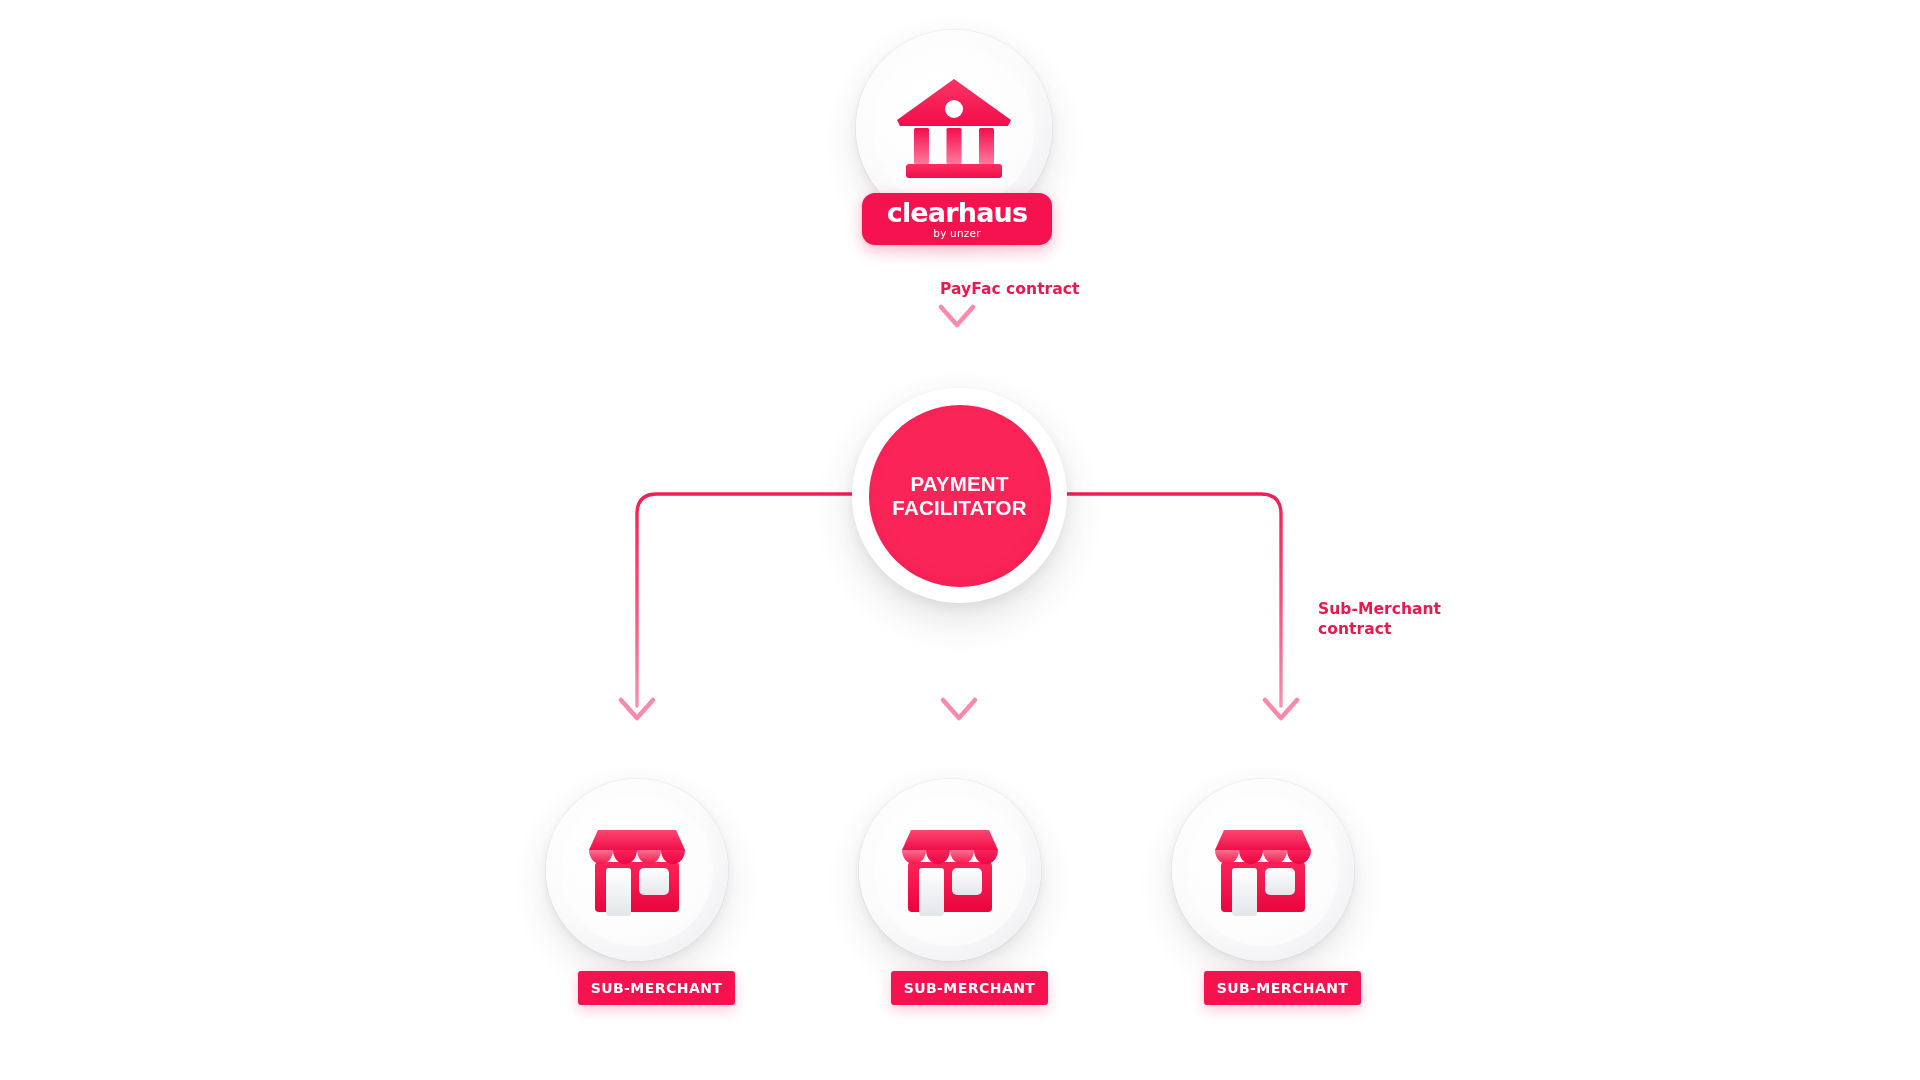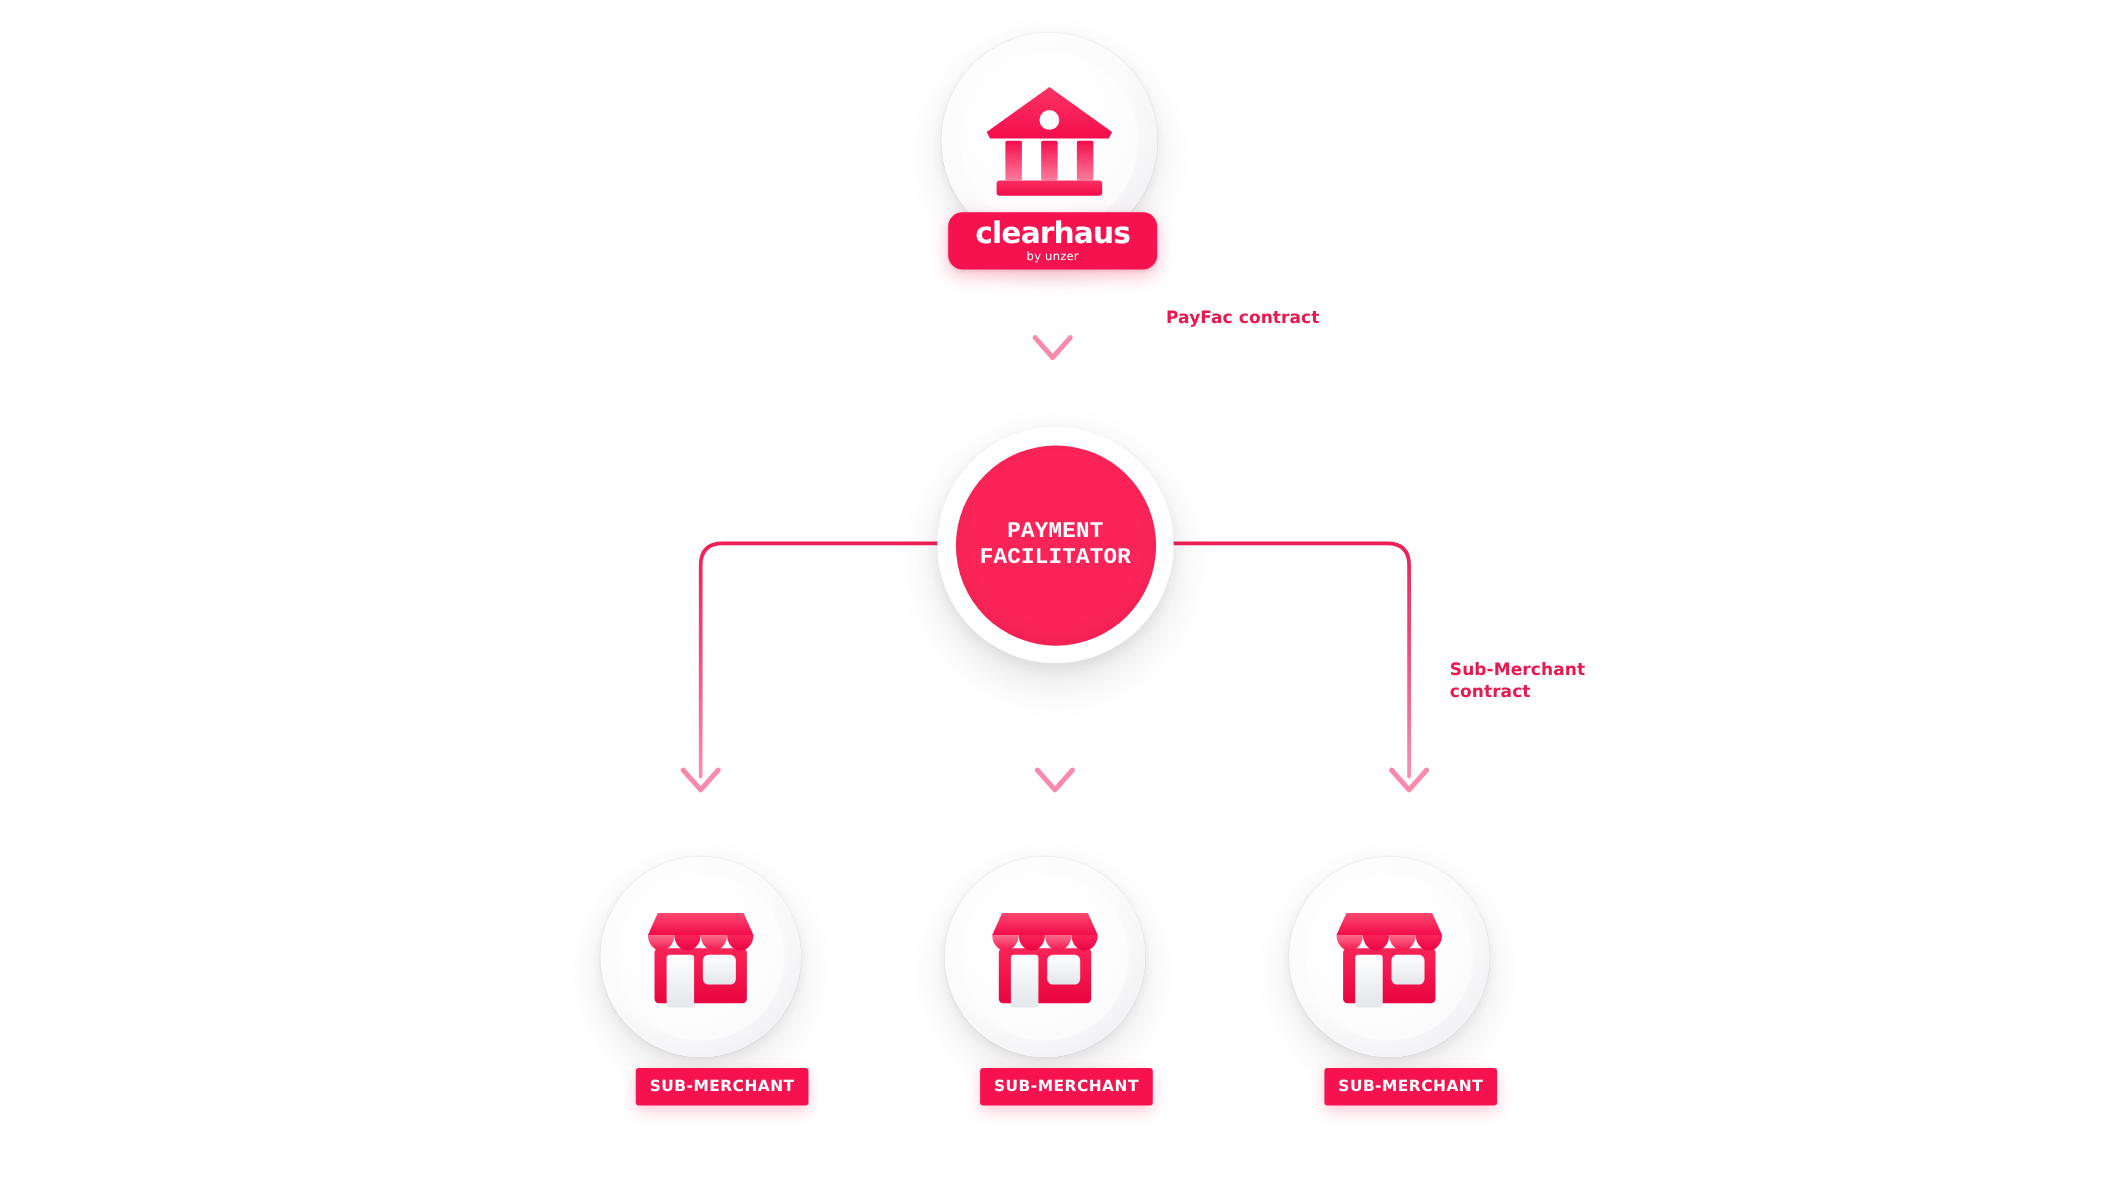--- a/index.html
+++ b/index.html
@@ -141,36 +141,36 @@
     box-shadow: inset 0 -6px 14px rgba(190,10,55,0.10);
   }
   #payfac-label {
     color: #ffffff;
     font-size: 20.5px;
     font-weight: 700;
     line-height: 1.17;
     text-align: center;
     letter-spacing: 0.2px;
     white-space: pre-line;
-    font-family: Liberation Mono, monospace;
+    font-family: Liberation Sans, sans-serif;
   }
 
   
   .edge-label {
     position: absolute;
     color: #e8194f;
     font-size: 15.5px;
     font-weight: 700;
     line-height: 1.28;
     letter-spacing: 0.05px;
     white-space: pre-line;
     font-family: "DejaVu Sans", sans-serif;
     z-index: 4;
   }
-  #label-payfac-contract { left: 1060px; top: 280px; text-align: center; }
+  #label-payfac-contract { left: 940px; top: 280px; text-align: center; }
   #label-submerchant-contract { left: 1318px; top: 600px; }
 
   
   .tag-chip {
     position: absolute;
     height: 34px;
     top: 971px;
     background: #f6114f;
     border-radius: 3px;
     display: flex;

